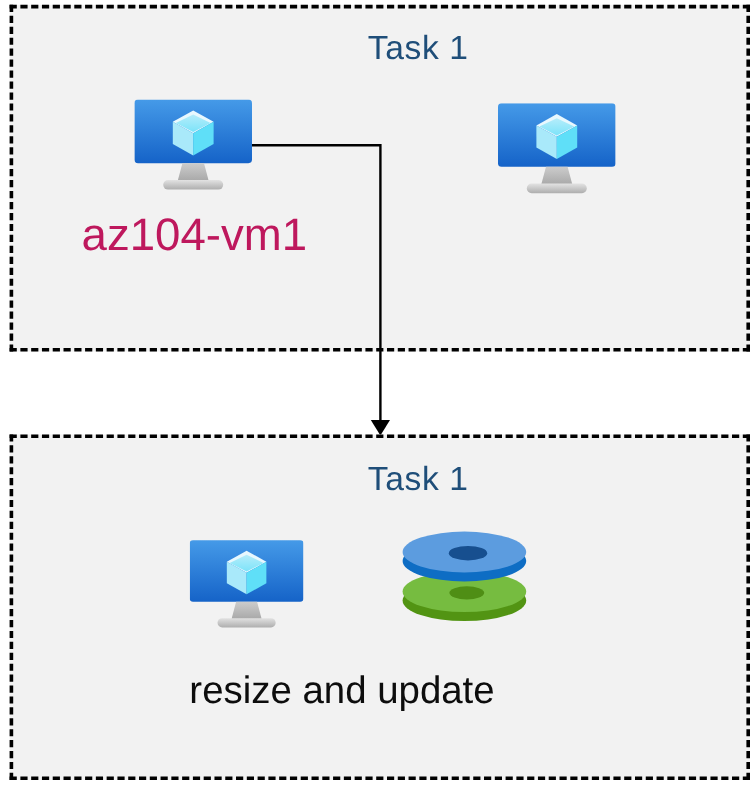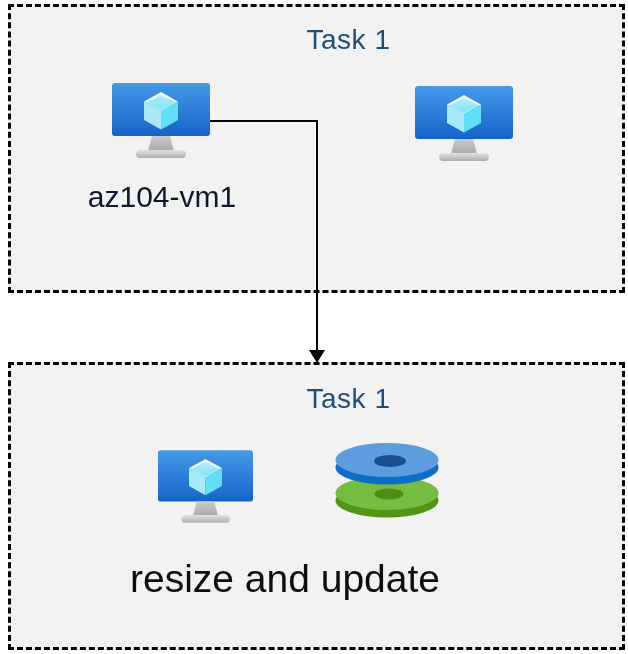--- a/index.html
+++ b/index.html
@@ -30,32 +30,32 @@
   .title.t2{top:383px;}
   .icon{position:absolute;line-height:0;}
   .icon.vm1{left:112px;top:83px;}
   .icon.vm2{left:415px;top:86px;}
   .icon.vm3{left:158px;top:450px;}
   .icon.disks{left:333px;top:441px;}
   .vmlabel{
     position:absolute;
     width:240px;
     text-align:center;
-    color:#0f172a;
-    font-size:30px;
+    color:#be185d;
+    font-size:38px;
     line-height:37px;
   }
   .vmlabel.l1{left:42px;top:178px;}
   .vmlabel.l2{left:344px;top:178px;}
   .caption{
     position:absolute;
     left:120px;top:557px;width:330px;
     text-align:center;
     color:#0d0d0d;
-    font-size:39px;
+    font-size:32px;
   }
   svg.arrow{
     position:absolute;left:0;top:0;
     pointer-events:none;
   }
   .defs-holder{position:absolute;width:0;height:0;overflow:hidden;}
 </style>
 </head>
 <body>
 

